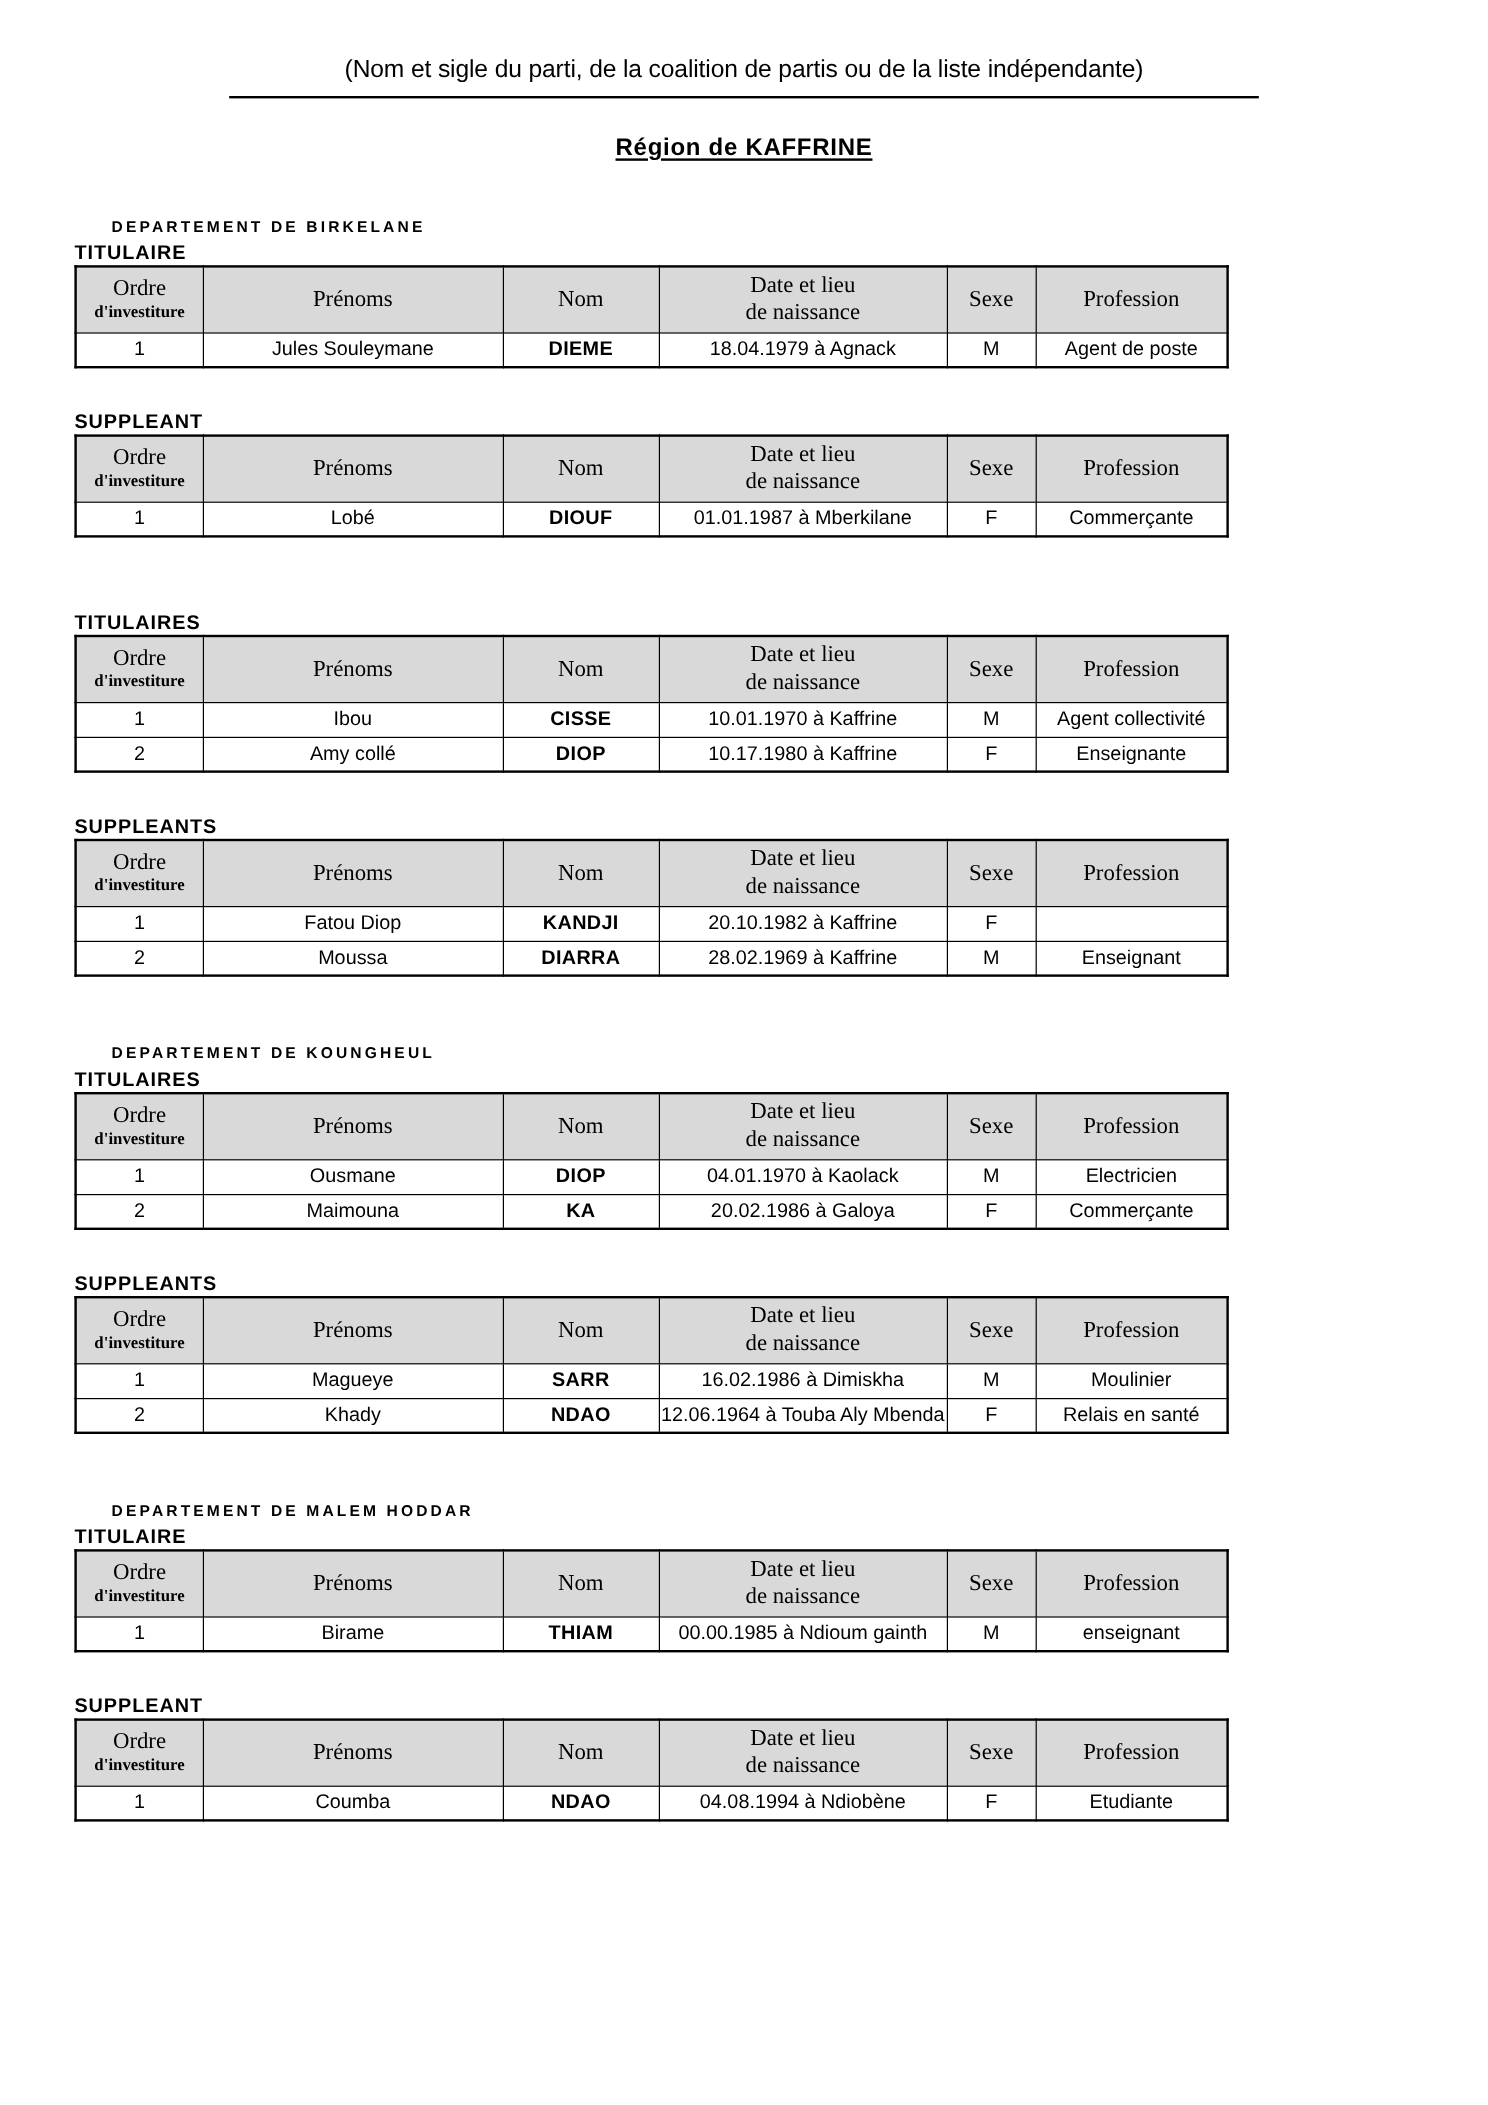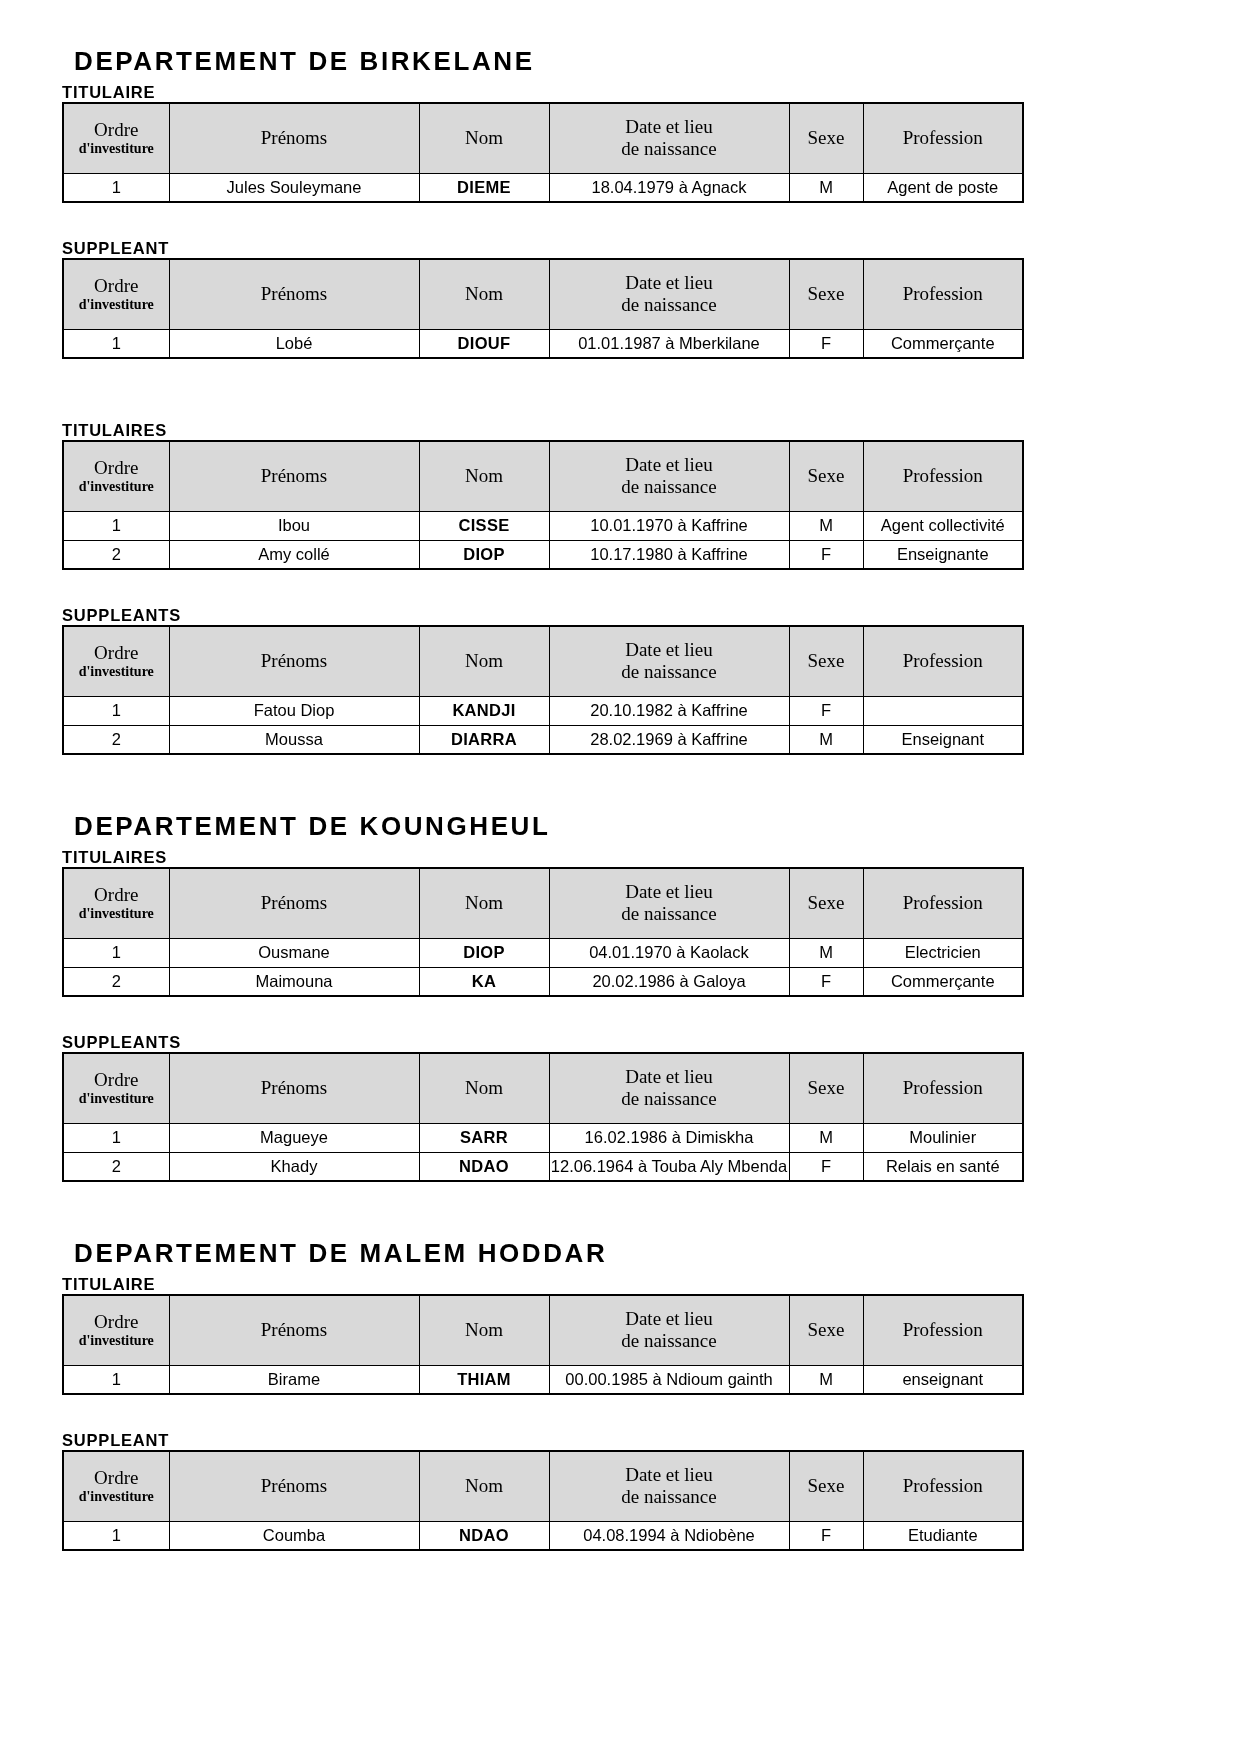--- a/index.html
+++ b/index.html
@@ -48,24 +48,24 @@
     text-underline-offset: 3px;
     letter-spacing: 0.6px;
   }
 
   
   .dept {
     margin: 0;
   }
   .dept-title {
     font-family: "Liberation Sans", sans-serif;
-    font-size: 26px;
+    font-size: 13px;
     font-weight: bold;
     letter-spacing: 2.6px;
-    margin-left: 74px;
+    margin-left: 93px;
   }
   .tbl-caption {
     text-align: left;
     font-family: "Liberation Sans", sans-serif;
     font-size: 16.5px;
     font-weight: bold;
     letter-spacing: 0.8px;
     width: 960px;
     margin-left: 62px;
   }
@@ -84,21 +84,21 @@
     text-align: center;
     vertical-align: middle;
   }
   table.cand thead tr {
     background: #d9d9d9;
   }
   table.cand thead th {
     font-family: "Liberation Serif", serif;
     font-weight: 400;
     font-size: 19px;
-    height: 70px;
+    height: 55px;
     line-height: 1.18;
     padding: 0 1px;
   }
   th.ordre-h {
     line-height: 1.1;
   }
   th.ordre-h .big {
     display: block;
     font-size: 19px;
   }
@@ -135,20 +135,25 @@
   col.w-prof   { width: 160px; }
   .gap-md { height: 30px; }
   .gap-lg { height: 46px; }
   .gap-xl { height: 56px; }
 </style>
 </head>
 <body>
 
 <div class="page">
 
+  <div class="doc-header">
+    <span class="party-line">(Nom et sigle du parti, de la coalition de partis ou de la liste indépendante)</span>
+    <hr class="header-rule">
+    <div class="region-title">Région  de  KAFFRINE</div>
+  </div>
 
   <div class="gap-lg"></div>
 
   <div id="departments-root">
       <div class="dept">
         <div class="dept-title">DEPARTEMENT  DE  BIRKELANE</div>
         <div style="height: 6px;"></div>
         <div class="tbl-caption">TITULAIRE</div>
         <table class="cand">
           <colgroup>

